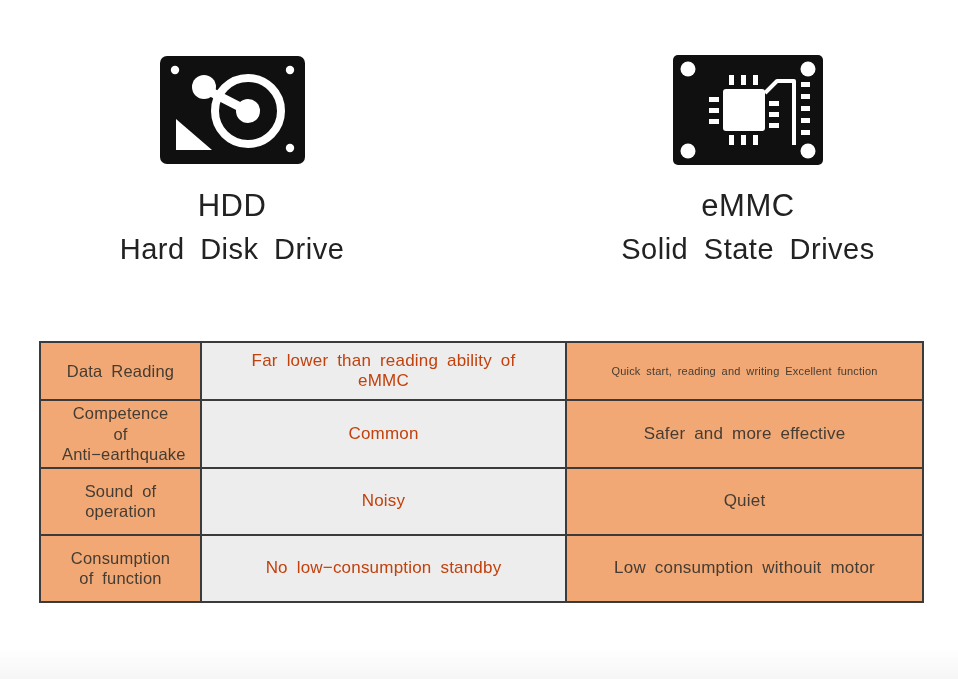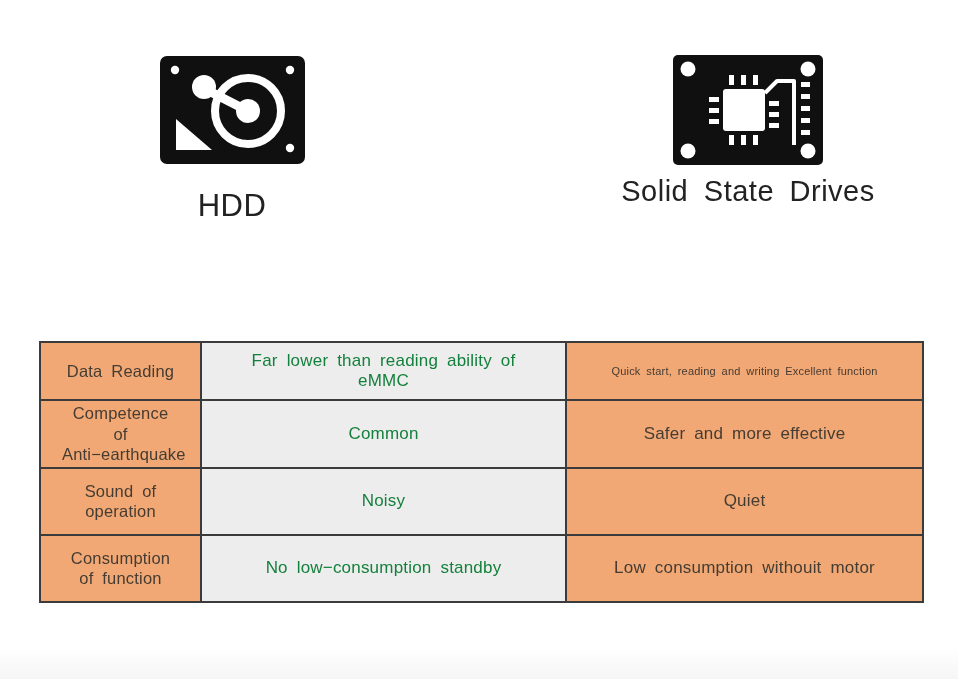--- a/index.html
+++ b/index.html
@@ -65,21 +65,21 @@
   .cmp-table tr       { height: 67px; }
   .cmp-table tr.first { height: 58px; }
   td.label-cell {
     background: var(--orange, #f1a874);
     white-space: pre-line;
     font-size: 16.5px;
     line-height: 1.25;
   }
   td.hdd-cell {
     background: var(--gray, #ededed);
-    color: #15803d;
+    color: #c2410c;
   }
   td.emmc-cell {
     background: var(--orange, #f1a874);
   }
   tr.first td.emmc-cell { font-size: 11px; word-spacing: 2.5px; }
 </style>
 </head>
 <body>
 
 <div class="stage">
@@ -92,20 +92,21 @@
         <circle cx="130" cy="14" r="4.2" fill="#ffffff"></circle>
         <circle cx="130" cy="92" r="4.2" fill="#ffffff"></circle>
         <circle cx="88" cy="55" r="33" fill="none" stroke="#ffffff" stroke-width="8"></circle>
         <circle cx="88" cy="55" r="12" fill="#ffffff"></circle>
         <circle cx="44" cy="31" r="12" fill="#ffffff"></circle>
         <line x1="47" y1="34" x2="86" y2="54" stroke="#ffffff" stroke-width="9" stroke-linecap="round"></line>
         <polygon points="16,94 16,63 52,94" fill="#ffffff"></polygon>
       </svg>
     </div>
     <div class="product-name">HDD</div>
+    <div class="product-full">Hard Disk Drive</div>
   </div>
 
   <div class="product product--emmc">
     <div class="icon-wrap">
       <svg width="150" height="110" viewBox="0 0 150 110" aria-hidden="true">
         <rect x="0" y="0" width="150" height="110" rx="5" fill="#101010"></rect>
         <circle cx="15" cy="14" r="7.5" fill="#ffffff"></circle>
         <circle cx="135" cy="14" r="7.5" fill="#ffffff"></circle>
         <circle cx="15" cy="96" r="7.5" fill="#ffffff"></circle>
         <circle cx="135" cy="96" r="7.5" fill="#ffffff"></circle>
@@ -130,20 +131,21 @@
 
         <polyline points="92,38 104,26 121,26 121,90" fill="none" stroke="#ffffff" stroke-width="4" stroke-linejoin="round"></polyline>
 
         <rect x="128" y="27" width="9" height="5" fill="#ffffff"></rect>
         <rect x="128" y="39" width="9" height="5" fill="#ffffff"></rect>
         <rect x="128" y="51" width="9" height="5" fill="#ffffff"></rect>
         <rect x="128" y="63" width="9" height="5" fill="#ffffff"></rect>
         <rect x="128" y="75" width="9" height="5" fill="#ffffff"></rect>
       </svg>
     </div>
+    <div class="product-name">eMMC</div>
     <div class="product-full">Solid State Drives</div>
   </div>
 
   <table class="cmp-table">
     <colgroup>
       <col style="width:161px">
       <col style="width:365px">
       <col style="width:357px">
     </colgroup>
     <tbody>

